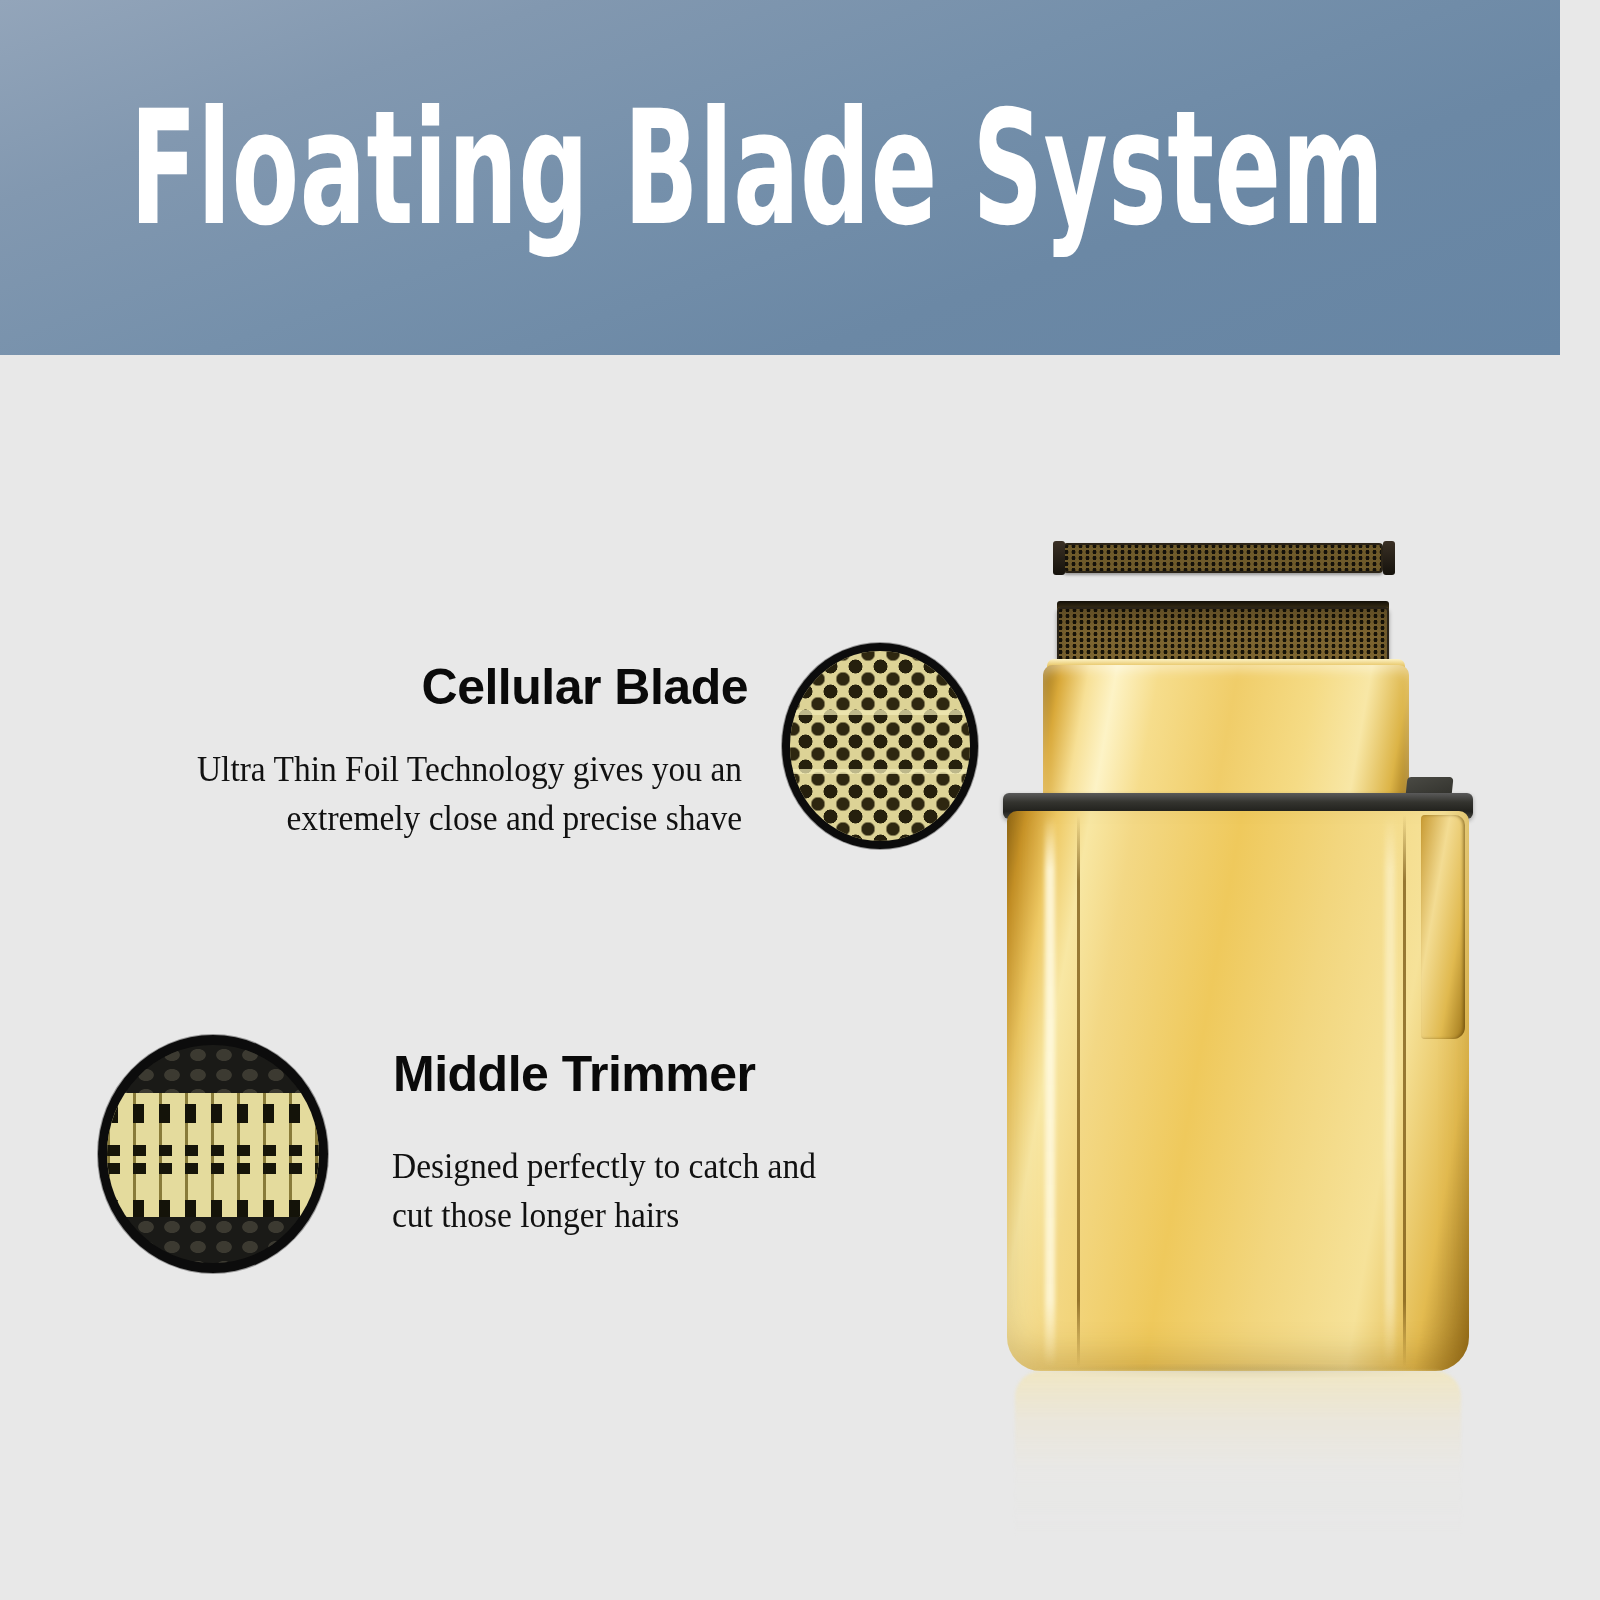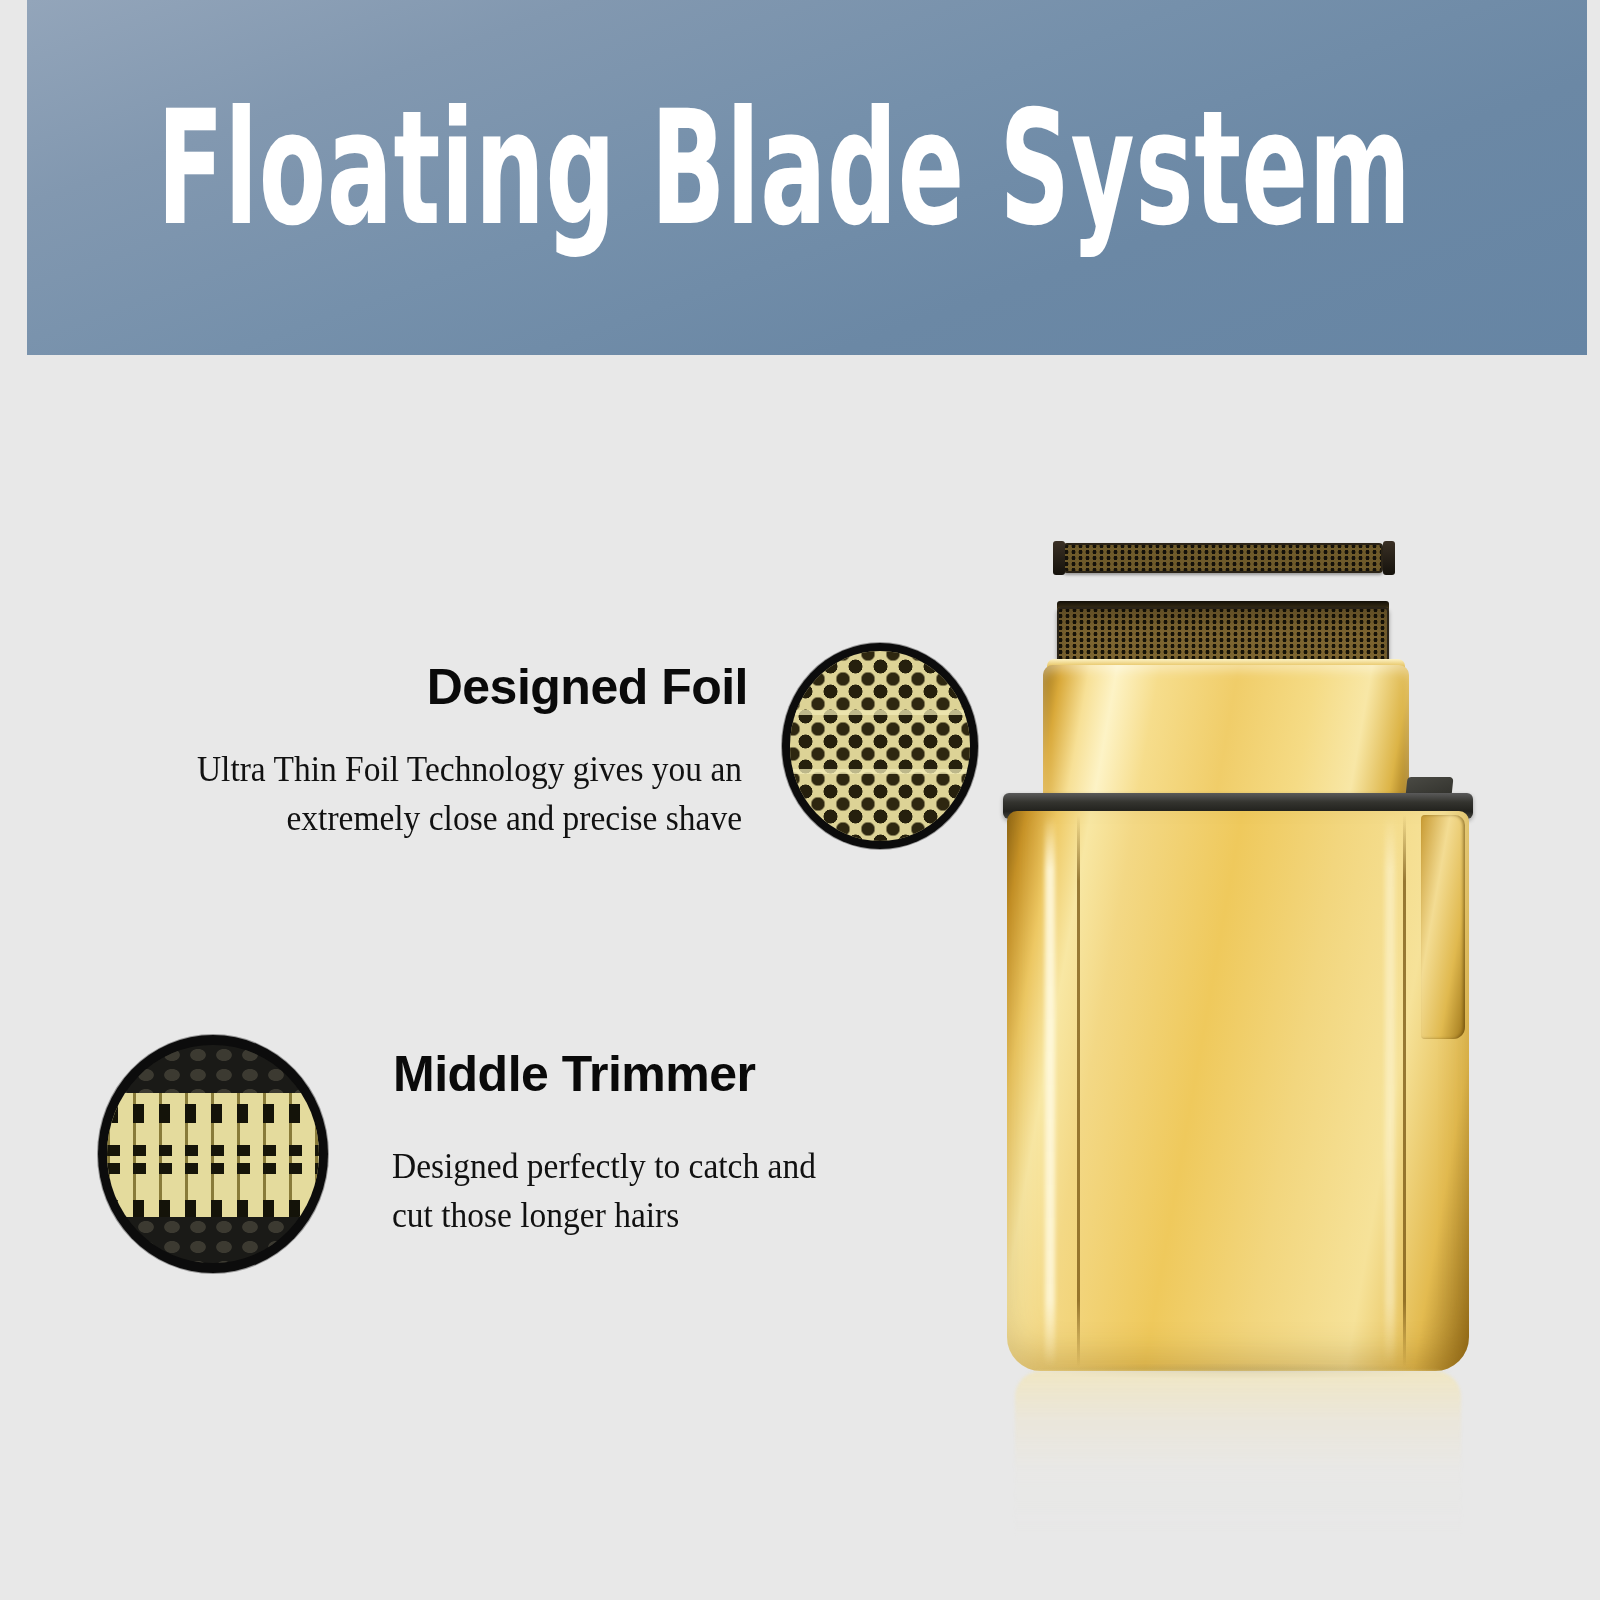--- a/index.html
+++ b/index.html
@@ -17,21 +17,20 @@
   }
 
   
   .banner {
     position: absolute;
     left: 0; top: 0;
     width: 1560px;
     height: 355px;
     background:
       linear-gradient(160deg, #93a5ba 0%, #8298b0 22%, #7590ab 46%, #6b88a5 70%, #6685a4 100%);
-    margin-left: 27px;
   }
   .banner-title {
     position: absolute;
     left: 130px;
     top: 90px;
     width: 1350px;
     color: #ffffff;
     font-family: "DejaVu Sans", sans-serif;
     font-weight: 700;
     font-size: 158px;
@@ -327,21 +326,21 @@
 </style>
 </head>
 <body>
 
 <div class="canvas">
 
   <div class="banner">
     <div class="banner-title">Floating Blade System</div>
   </div>
 
-  <div class="feature-heading" id="foil-heading">Designed Foil</div>
+  <div class="feature-heading" id="foil-heading">Cellular Blade</div>
   <div class="feature-body" id="foil-body">Ultra Thin Foil Technology gives you an extremely close and precise shave</div>
 
   <div class="inset" id="foil-inset">
     <div class="inner">
       <div class="mesh"></div>
       <div class="band" style="top:31%"></div>
       <div class="band" style="top:62%"></div>
     </div>
   </div>
 

